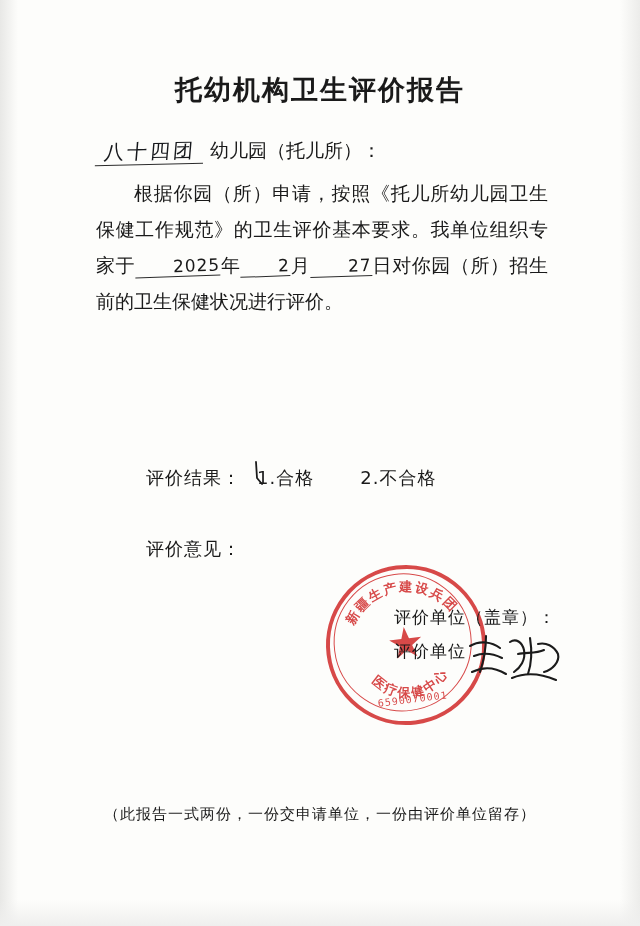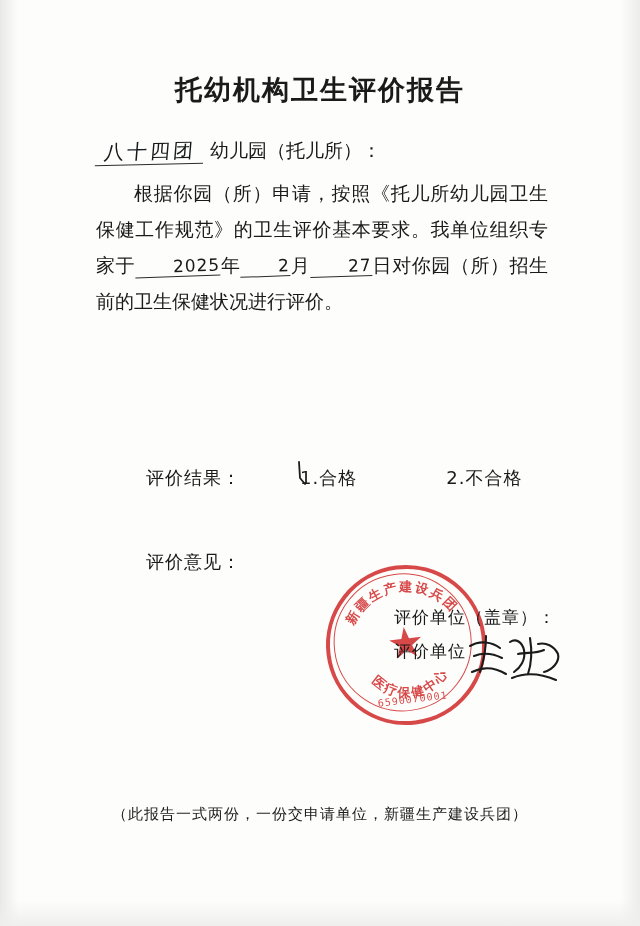--- a/index.html
+++ b/index.html
@@ -121,35 +121,35 @@
   .result-row {
     position: absolute;
     left: 146px;
     top: 466px;
     font-size: 18px;
     letter-spacing: 1px;
     display: flex;
     align-items: flex-end;
   }
   .result-label { margin-right: 16px; }
-  .opt { margin-right: 46px; position: relative; margin-left: 43px; }
+  .opt { margin-right: 46px; position: relative; }
   .opt .num { font-family: "DejaVu Sans", "Liberation Sans", sans-serif; }
   .tick {
     position: absolute;
     left: -4px;
     top: -6px;
     width: 18px;
     height: 26px;
     pointer-events: none;
   }
 
   .opinion-row {
     position: absolute;
     left: 146px;
-    top: 550px;
+    top: 537px;
     font-size: 18px;
     letter-spacing: 1px;
   }
 
   
   .seal {
     position: absolute;
     left: 326px;
     top: 565px;
     width: 152px;
@@ -308,15 +308,15 @@
       <path d="M20 8 C20 20, 18 32, 14 44"></path>
       <path d="M6 44 C18 38, 30 40, 40 46"></path>
       <path d="M44 14 C50 10, 56 14, 58 22 C60 32, 54 40, 48 44"></path>
       <path d="M52 26 C60 24, 70 26, 78 22"></path>
       <path d="M64 10 C66 22, 66 34, 62 46"></path>
       <path d="M72 16 C80 14, 88 18, 92 26 C94 34, 86 42, 78 44"></path>
       <path d="M46 50 C60 44, 76 46, 90 52"></path>
     </svg>
   </div>
 
-  <div class="footnote">（此报告一式两份，一份交申请单位，新疆生产建设兵团）</div>
+  <div class="footnote">（此报告一式两份，一份交申请单位，一份由评价单位留存）</div>
 
 </div>
 
 </body></html>

